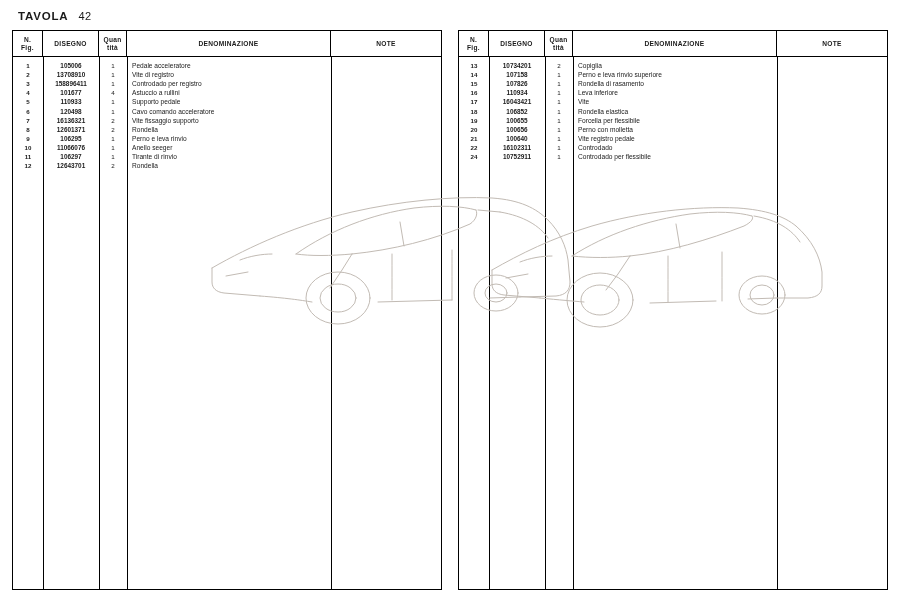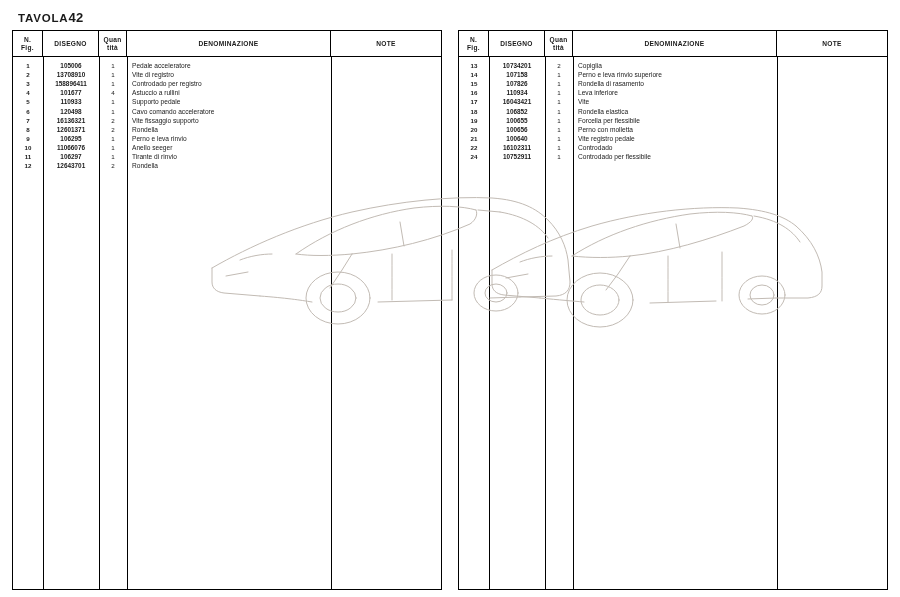--- a/index.html
+++ b/index.html
@@ -19,31 +19,32 @@
     position: relative;
     width: 900px;
     height: 597px;
     box-sizing: border-box;
     padding: 8px 12px 10px 12px;
   }
   
   .title-row {
     display: flex;
     align-items: baseline;
+    gap: 10px;
     height: 16px;
     margin: 2px 0 4px 6px;
   }
   .title-word {
     font-size: 11.5px;
     font-weight: bold;
     letter-spacing: 0.8px;
   }
   .title-num {
-    font-size: 13px;
-    font-weight: bold;
+    font-size: 11px;
+    font-weight: normal;
     letter-spacing: 0.5px;
   }
   
   .tables {
     position: relative;
     display: flex;
     gap: 16px;
     height: 560px;
   }
   .tbl {

